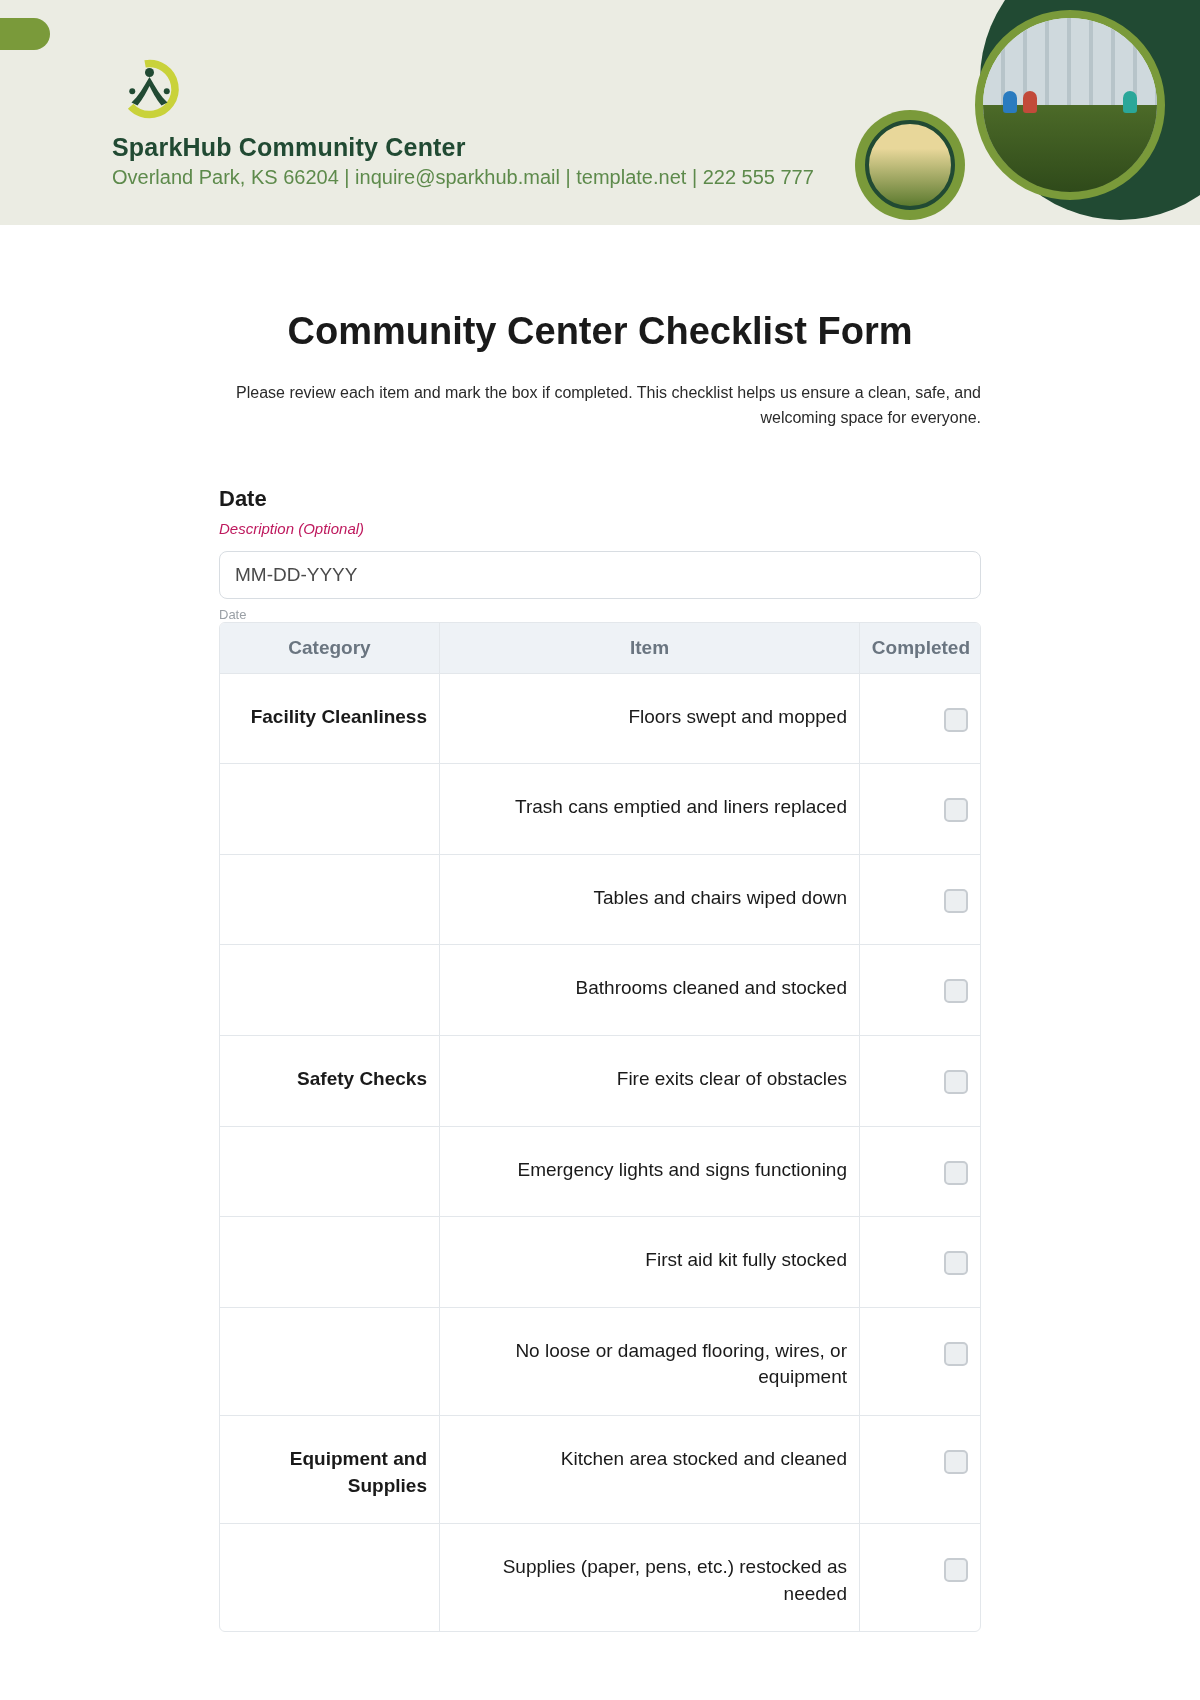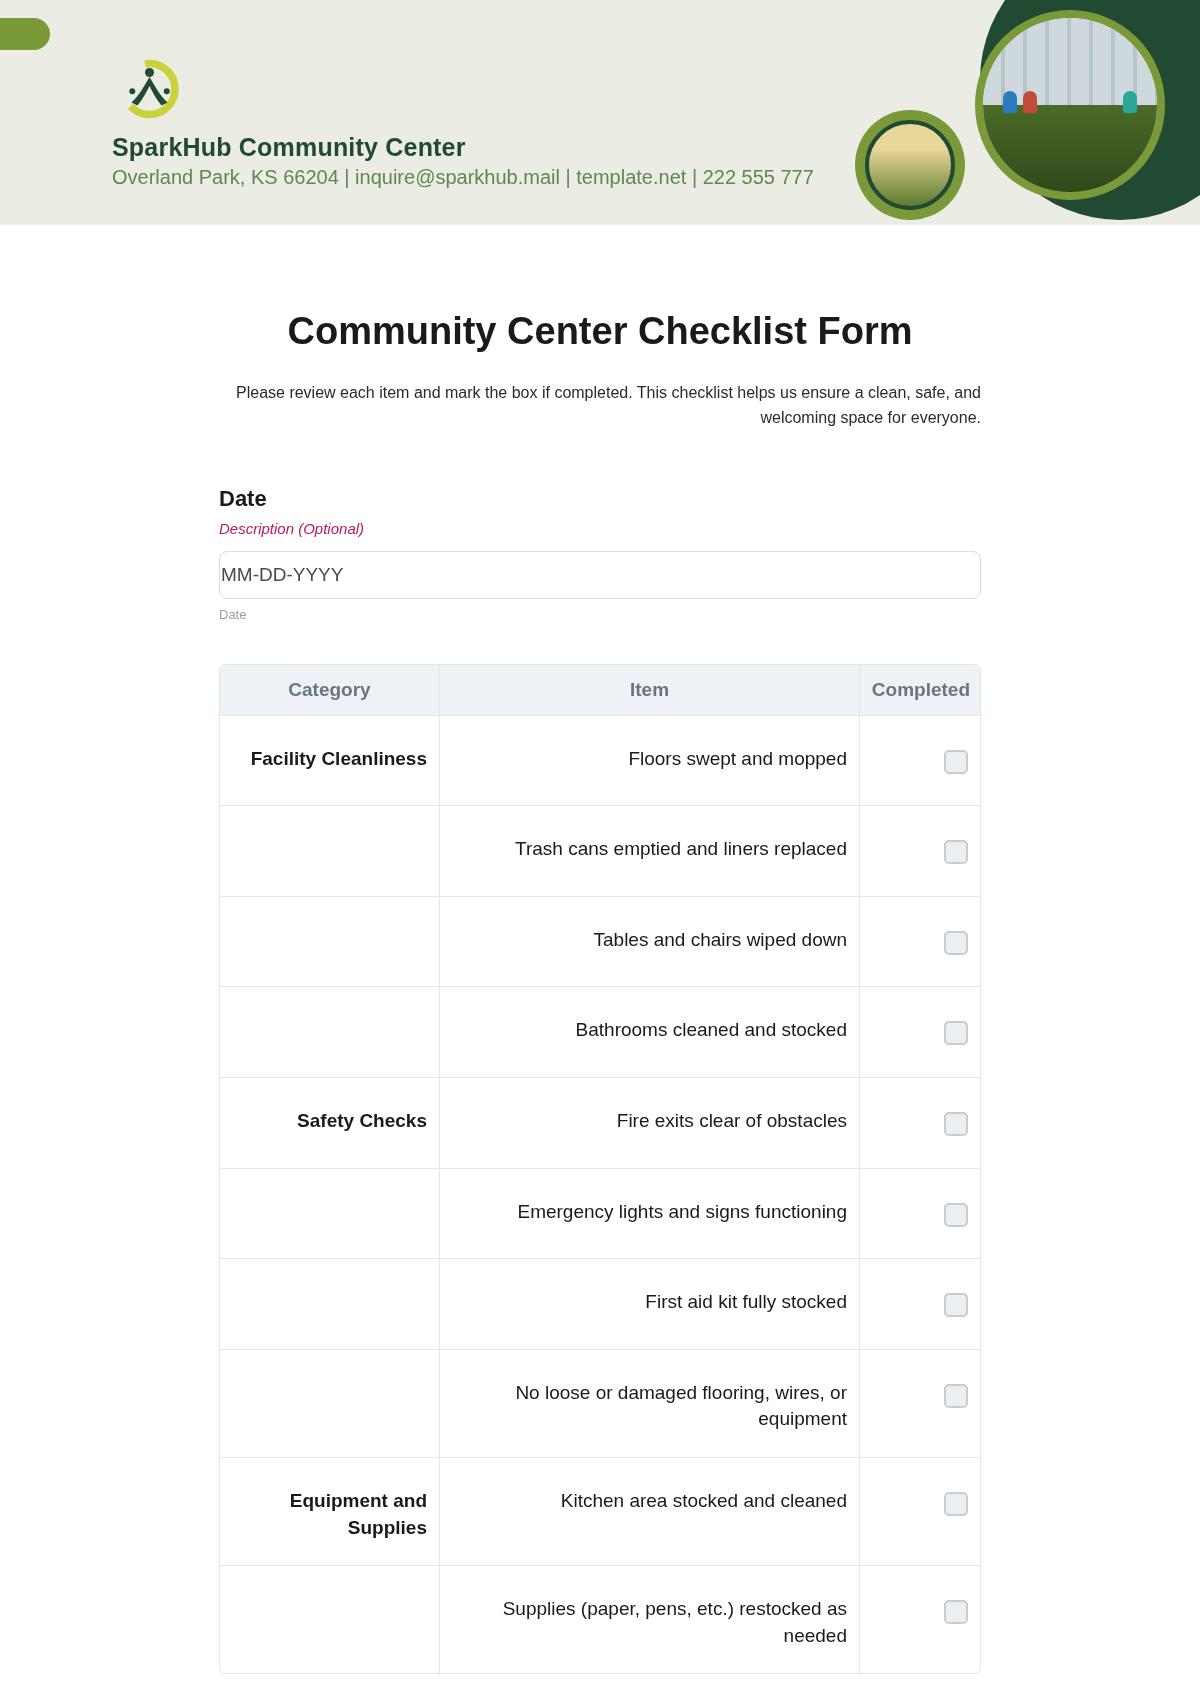--- a/index.html
+++ b/index.html
@@ -123,38 +123,37 @@
     font-size: 15px;
     font-style: italic;
     color: #be185d;
     margin-bottom: 14px;
   }
   .date-input {
     width: 100%;
     height: 48px;
     border: 1px solid #d8dde2;
     border-radius: 8px;
-    padding: 0 1px;
+    padding: 0 15px;
     font-size: 19px;
     color: #4a4a4a;
     background:#fff;
   }
   .date-input::placeholder { color:#4a4a4a; }
   .sublabel {
     font-size: 13px;
     color: #9aa0a6;
     margin-top: 8px;
   }
 
   
   .chk-table {
     width: 100%;
     border-collapse: separate;
     border-spacing: 0;
-    margin-top: 42px;
     border: 1px solid #e3e7eb;
     border-radius: 6px;
     overflow: hidden;
   }
   .chk-table th {
     background: #eef2f6;
     color: #6a7580;
     font-weight: 600;
     font-size: 19px;
     padding: 14px 10px;

